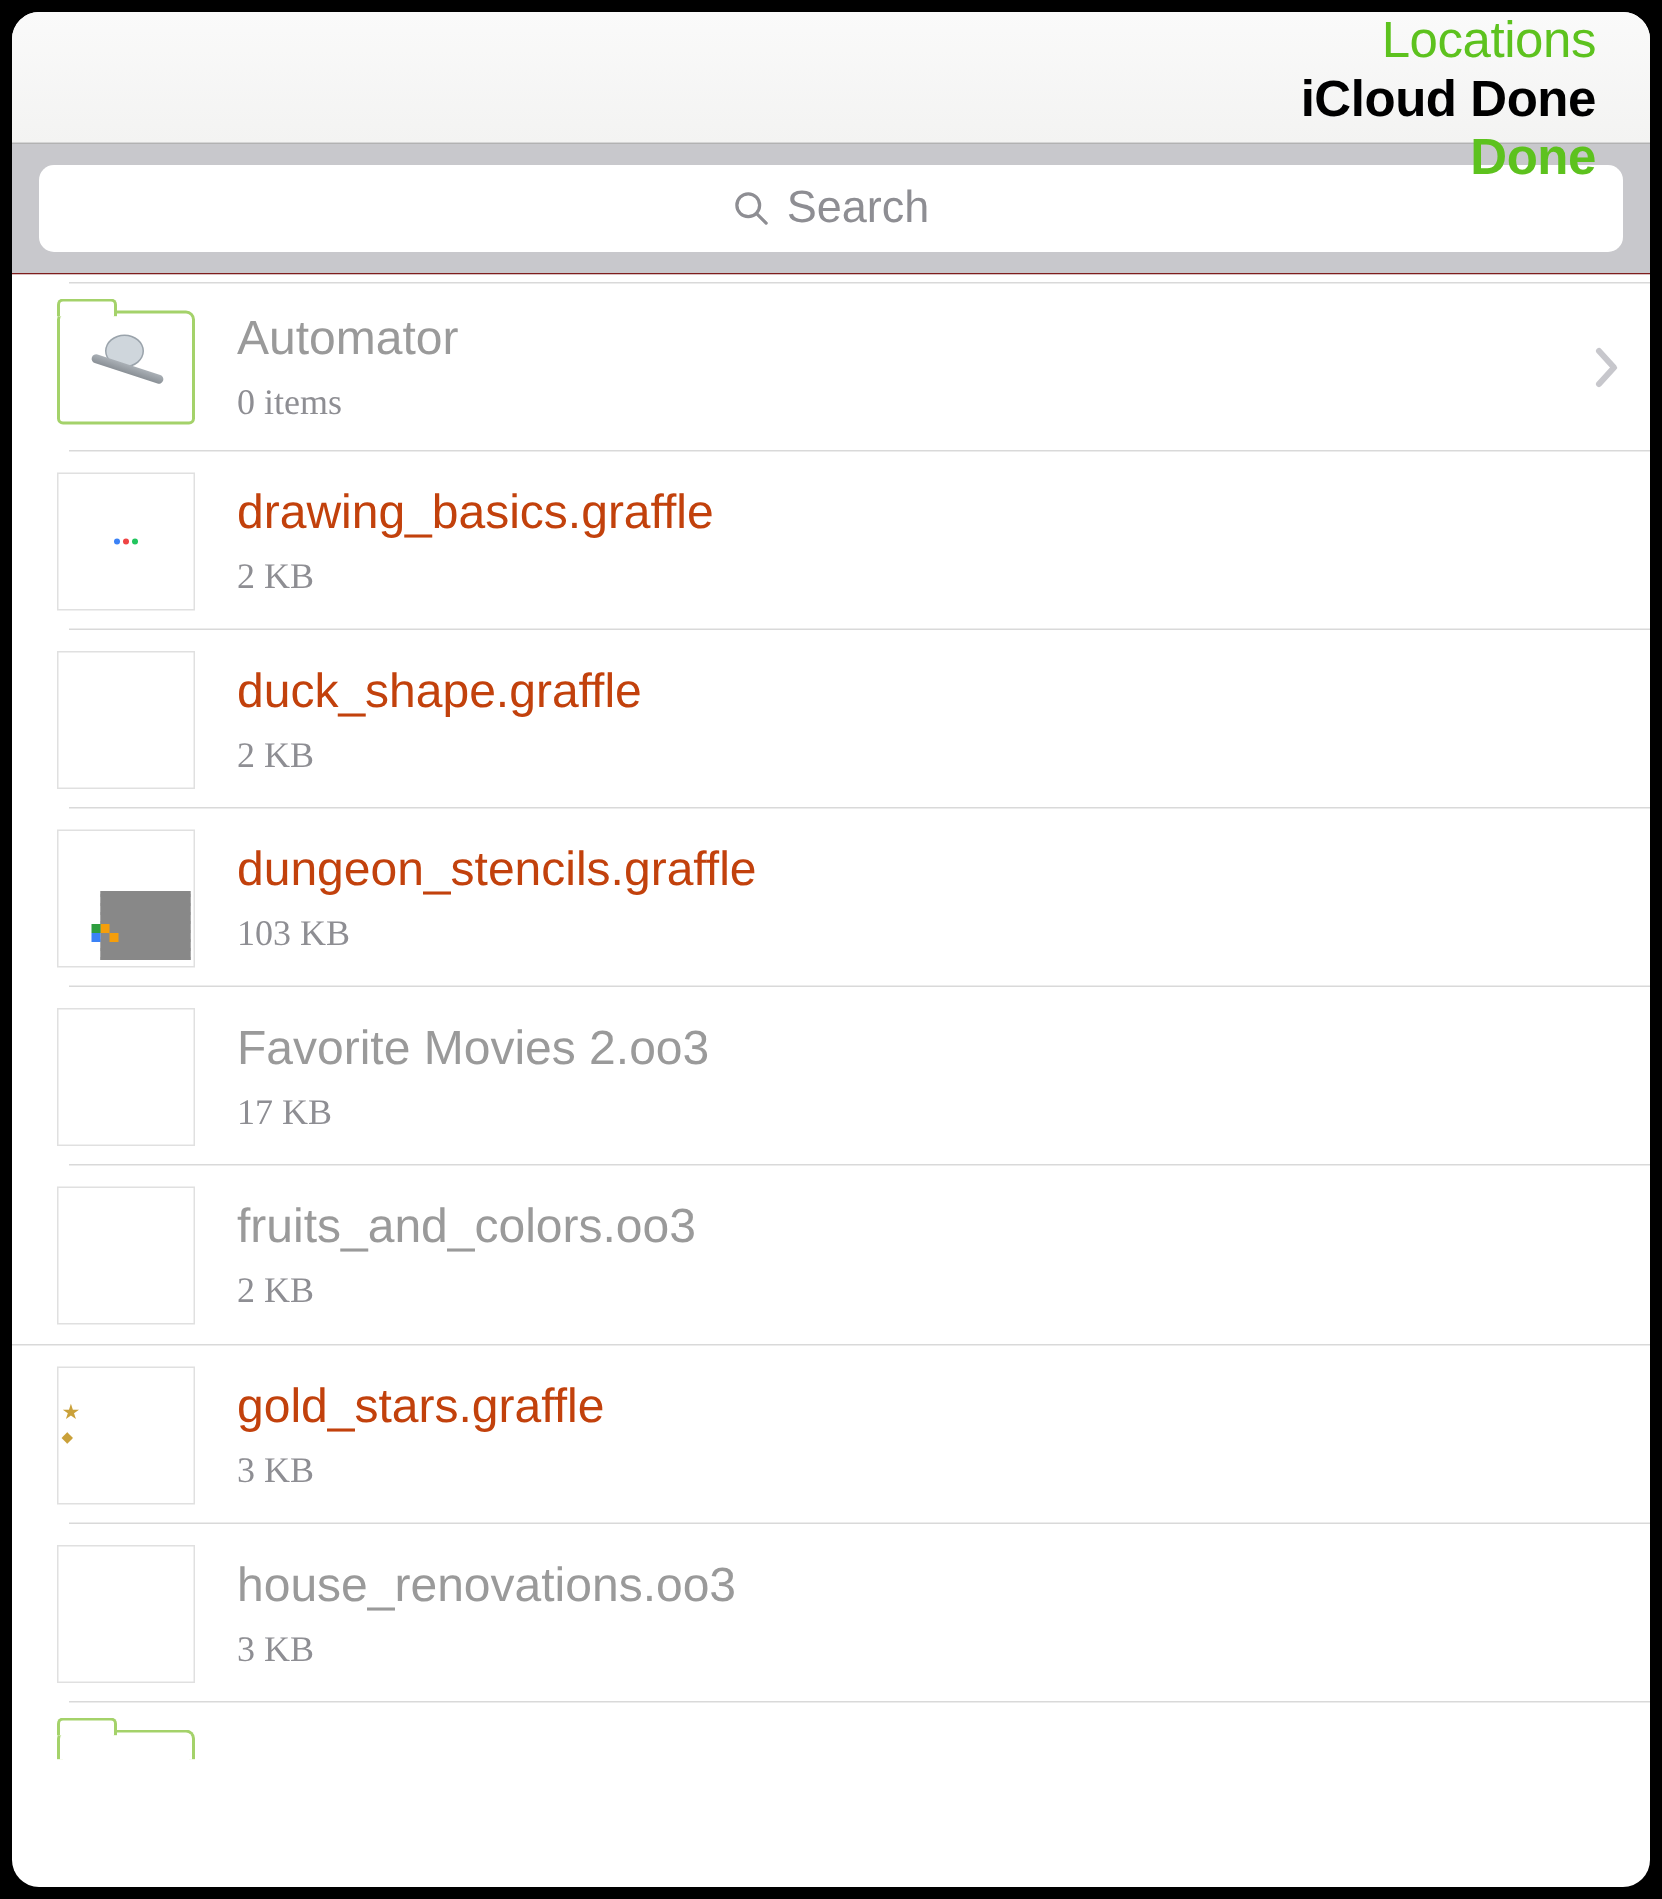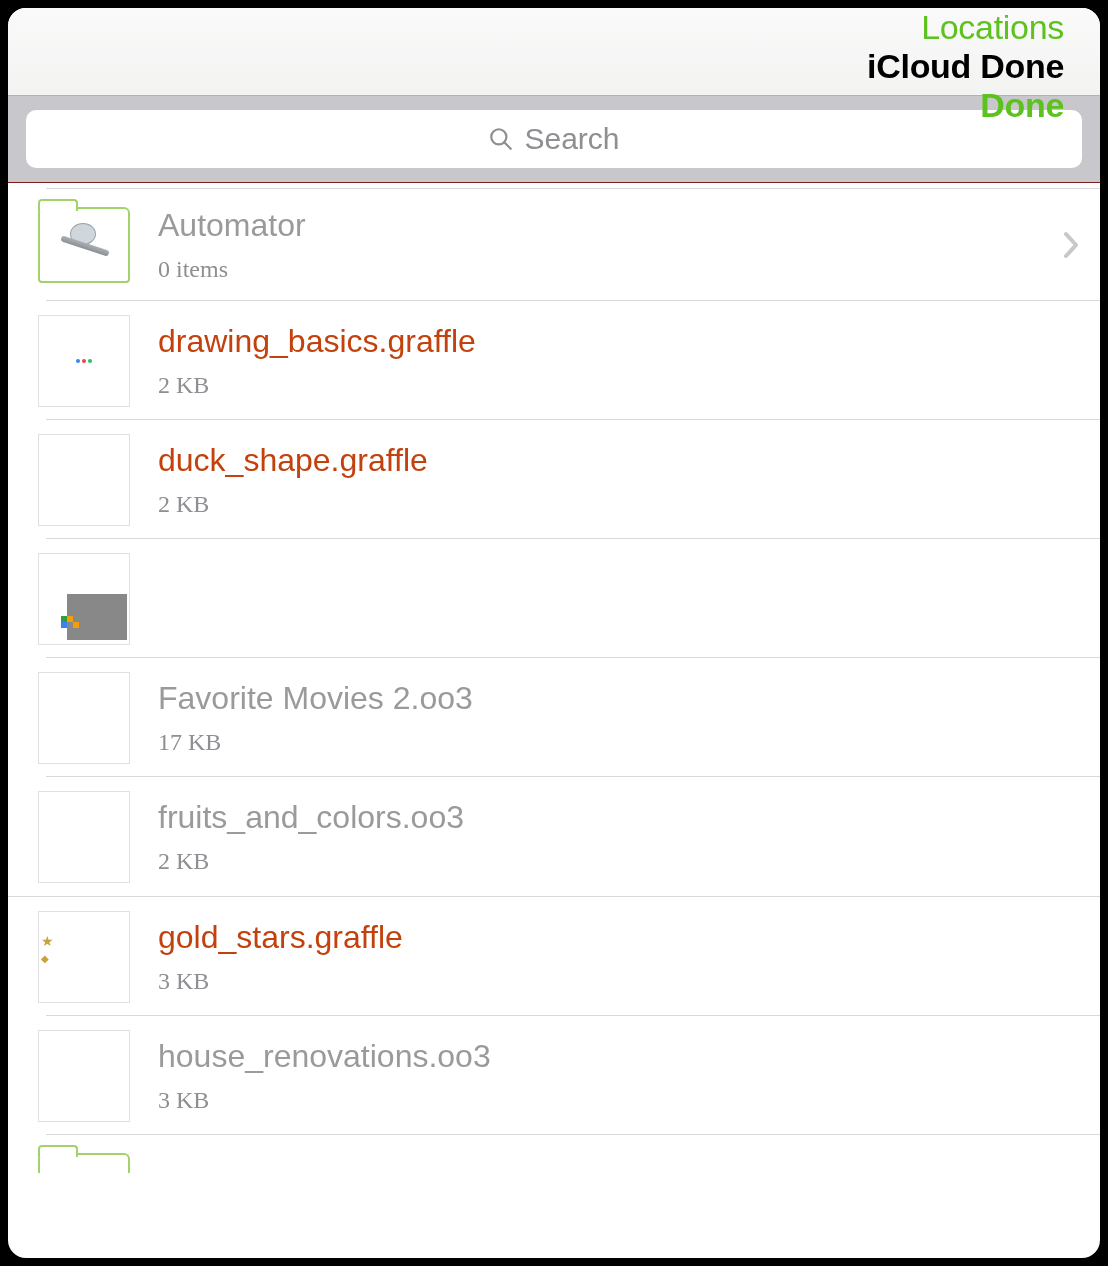--- a/index.html
+++ b/index.html
@@ -292,20 +292,24 @@
         <span class="row-title">duck_shape.graffle</span>
         <span class="row-sub">2 KB</span>
       </div>
       <div class="sep"></div>
     </div>
 
     <div class="row">
       <div class="thumb" style="align-items:flex-end;justify-content:flex-end;padding:2px">
         <div class="dgrid"></div>
       </div>
+      <div class="row-text">
+        <span class="row-title">dungeon_stencils.graffle</span>
+        <span class="row-sub">103 KB</span>
+      </div>
       <div class="sep"></div>
     </div>
 
     <div class="row">
       <div class="thumb"></div>
       <div class="row-text">
         <span class="row-title disabled">Favorite Movies 2.oo3</span>
         <span class="row-sub">17 KB</span>
       </div>
       <div class="sep"></div>

